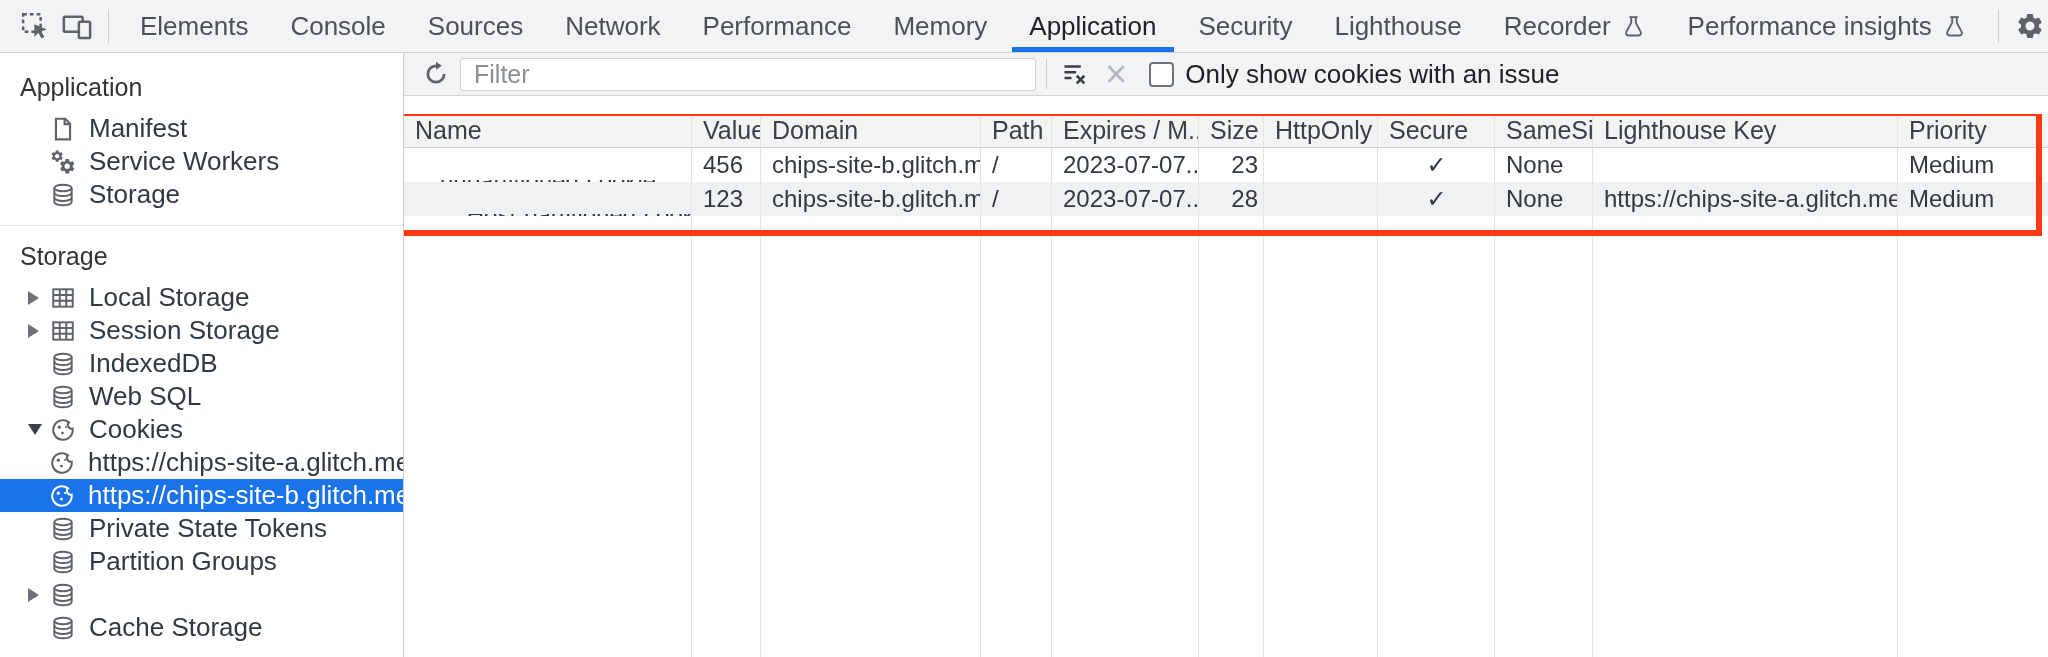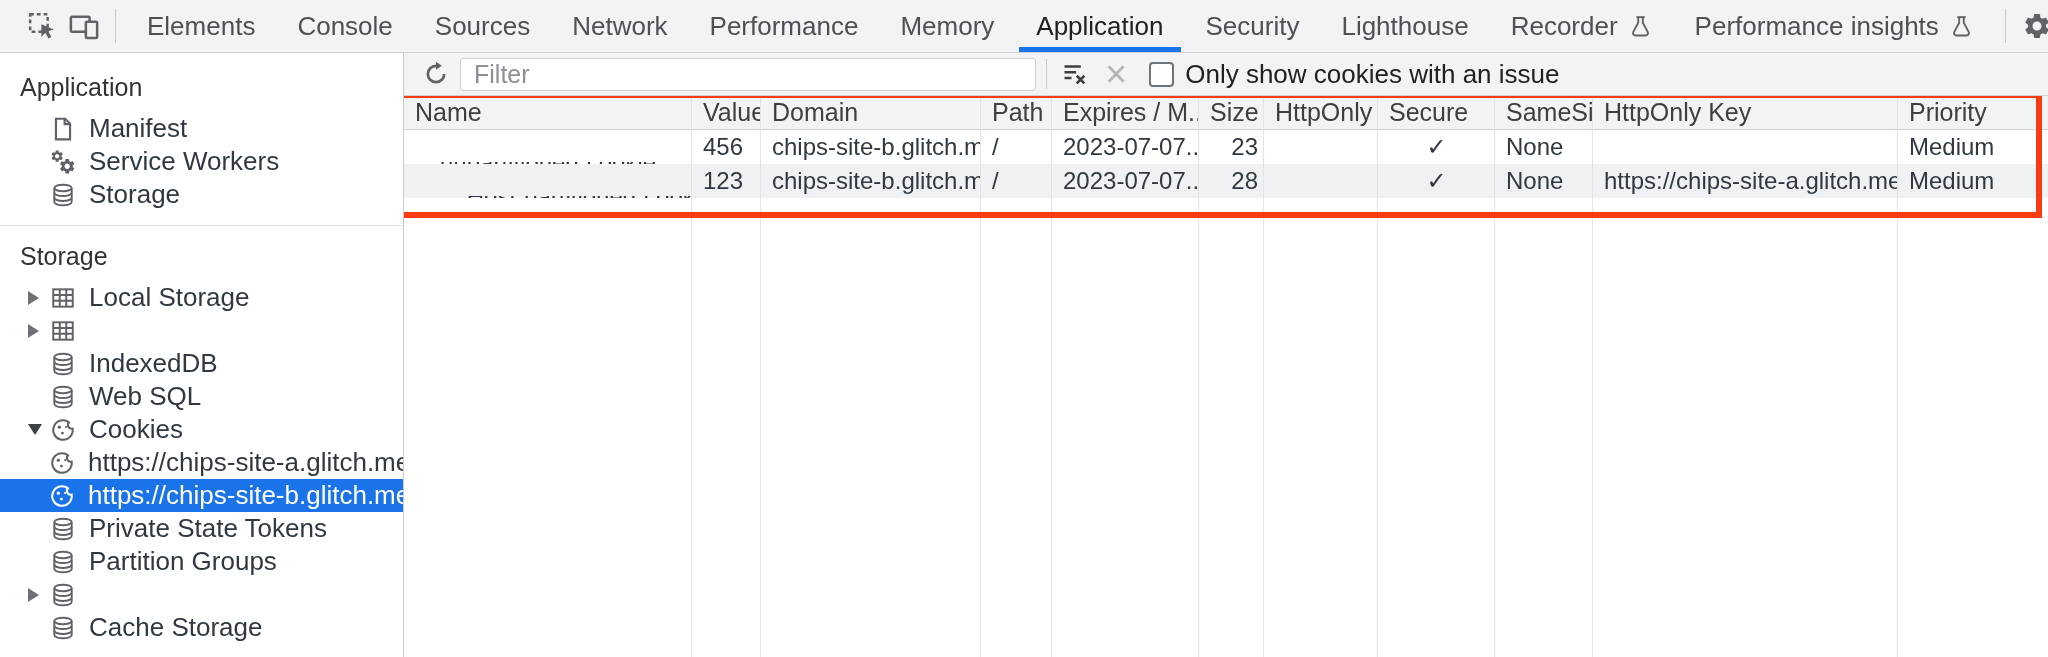--- a/index.html
+++ b/index.html
@@ -10,21 +10,21 @@
     --gridline:#e2e4e7;
     --icon:#5f6368;
     --text:#303942;
   }
   *{box-sizing:border-box;margin:0;padding:0;font-family:"Liberation Sans",sans-serif;}
   html,body{width:2048px;height:657px;overflow:hidden;background:#fff;}
   .hidden-defs{position:absolute;width:0;height:0;overflow:hidden;}
 
   
   .tabbar{display:flex;align-items:center;height:53px;background:var(--bar-bg);
-          border-bottom:1px solid var(--border);padding-left:21px;}
+          border-bottom:1px solid var(--border);padding-left:14px;}
   .tb-btn{width:42px;height:42px;display:flex;align-items:center;justify-content:center;
           color:var(--icon);flex:none;}
   .tb-btn svg{width:30px;height:30px;}
   .tb-sep{width:1px;height:34px;background:#c8cbce;margin:0 10px;flex:none;}
   .tabs{display:flex;height:100%;}
   .tab{display:flex;align-items:center;gap:10px;height:100%;padding:0 21px;
        font-size:26px;color:#4d5156;position:relative;white-space:nowrap;cursor:default;}
   .tab.active{color:#202124;}
   .tab.active::after{content:"";position:absolute;left:4px;right:4px;bottom:0;height:5px;background:var(--accent);}
   .flask{width:25px;height:25px;color:#5f6368;flex:none;}
@@ -42,21 +42,21 @@
   .tri-r{width:0;height:0;border-left:11px solid #6e7276;border-top:7px solid transparent;border-bottom:7px solid transparent;}
   .tri-d{width:0;height:0;border-top:11px solid #3c4043;border-left:7px solid transparent;border-right:7px solid transparent;}
   .sb-icon{width:26px;height:26px;margin-right:13px;color:var(--icon);flex:none;}
   .sb-label{white-space:nowrap;}
   .sb-item.child{padding-left:49px;}
   .sb-item.selected{background:var(--accent);color:#fff;}
   .sb-item.selected .sb-icon{color:#fff;}
   .sb-divider{height:1px;background:#e0e3e6;margin:14px 0 2px;}
 
   
-  .main{flex:1;display:flex;flex-direction:column;position:relative;}
+  .main{flex:1;display:flex;flex-direction:column;position:relative;gap:18px;}
   .cp-toolbar{height:43px;background:var(--bar-bg);border-bottom:1px solid var(--border);
               display:flex;align-items:center;padding:0 12px;flex:none;}
   .cp-btn{width:40px;height:40px;display:flex;align-items:center;justify-content:center;color:var(--icon);flex:none;}
   .cp-btn svg{width:28px;height:28px;}
   .filter-input{width:576px;height:33px;border:1px solid #cfd2d6;border-radius:3px;background:#fff;
                 font-size:25px;color:#333;padding:0 13px;margin-left:4px;outline:none;}
   .filter-input::placeholder{color:#8a9096;}
   .cp-sep{width:1px;height:30px;background:#c8cbce;margin:0 8px 0 10px;flex:none;}
   .clear-btn{color:#3c4043;}
   .x-dim{font-size:38px;line-height:1;color:#b3b7bc;padding:0 10px;}
@@ -244,20 +244,21 @@
         </svg>
       <span class="sb-label">Local Storage</span>
     </div>
     <div class="sb-item">
       <span class="disc">
           <i class="tri-r"></i>
         </span>
       <svg class="sb-icon">
           <use href="#i-grid"></use>
         </svg>
+      <span class="sb-label">Session Storage</span>
     </div>
     <div class="sb-item">
       <span class="disc"></span>
       <svg class="sb-icon">
           <use href="#i-db"></use>
         </svg>
       <span class="sb-label">IndexedDB</span>
     </div>
     <div class="sb-item">
       <span class="disc"></span>
@@ -356,21 +357,21 @@
       <div class="hdr">
         <div class="cell c0">Name</div>
         <div class="cell c1">Value</div>
         <div class="cell c2">Domain</div>
         <div class="cell c3">Path</div>
         <div class="cell c4">Expires / M...</div>
         <div class="cell c5">Size</div>
         <div class="cell c6">HttpOnly</div>
         <div class="cell c7">Secure</div>
         <div class="cell c8">SameSite</div>
-        <div class="cell c9">HttpOnly Key</div>
+        <div class="cell c9">Lighthouse Key</div>
         <div class="cell c10">Priority</div>
       </div>
 
       <div class="row">
         <div class="cell c0 name-val">unpartitioned-cookie</div>
         <div class="cell c1">456</div>
         <div class="cell c2">chips-site-b.glitch.me</div>
         <div class="cell c3">/</div>
         <div class="cell c4">2023-07-07...</div>
         <div class="cell c5 right">23</div>

